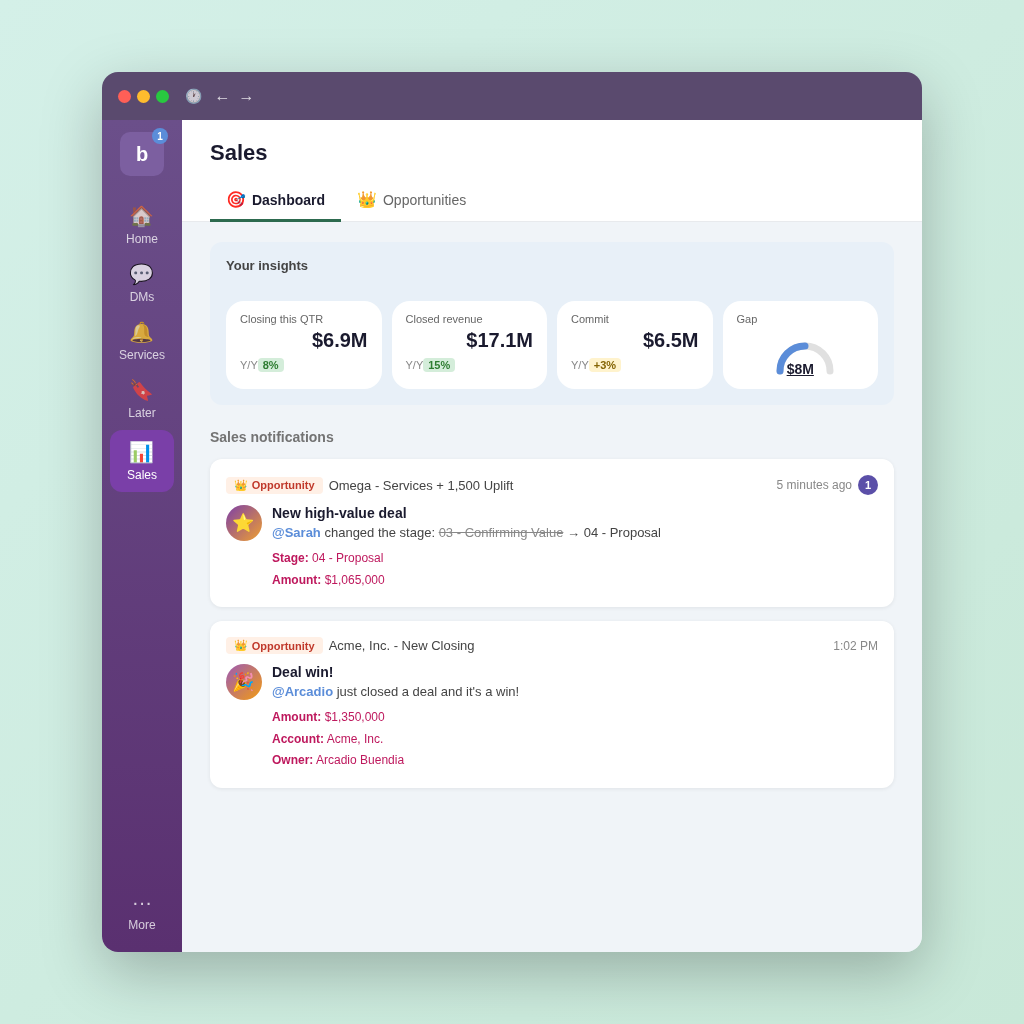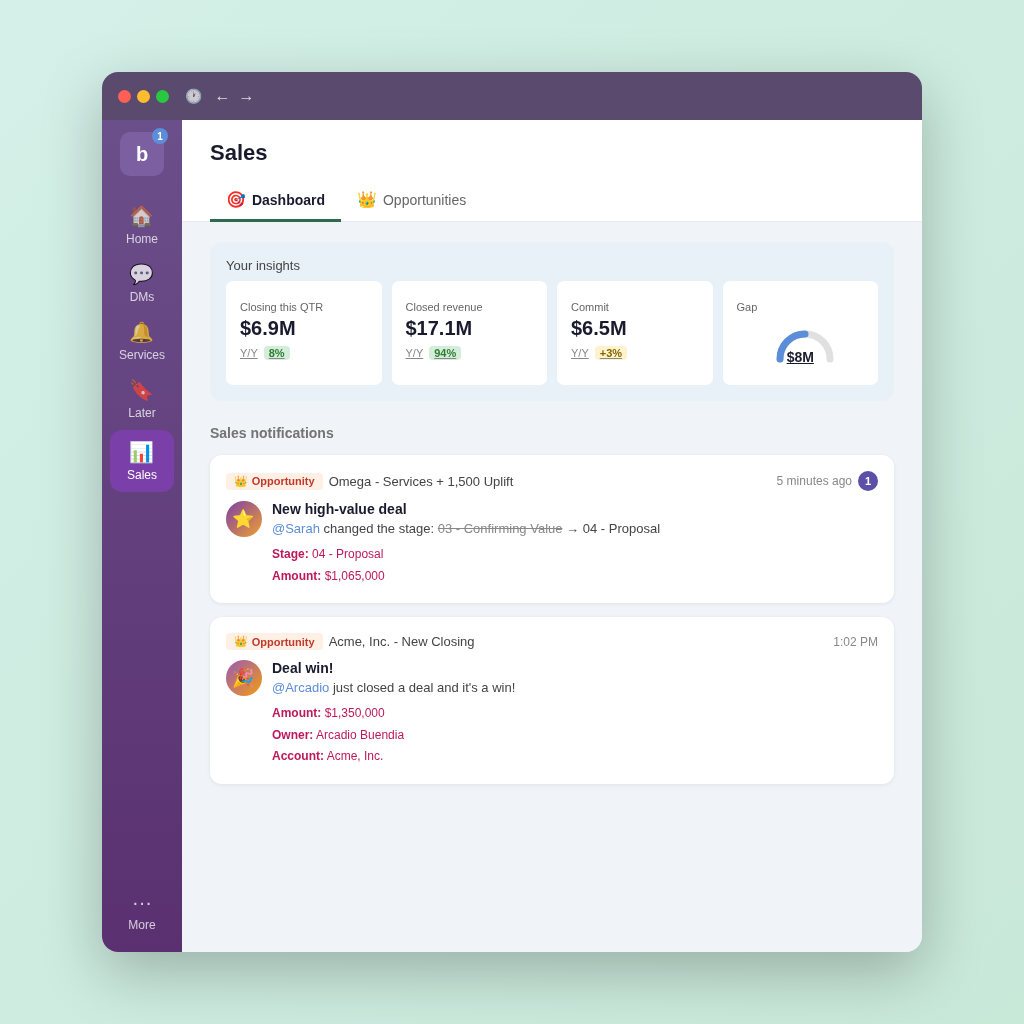--- a/index.html
+++ b/index.html
@@ -159,52 +159,51 @@
       flex: 1;
     }
     .insights-section {
       background: #e8f0f8;
       border-radius: 12px;
       padding: 16px;
       margin-bottom: 24px;
     }
     .insights-title {
       font-size: 13px;
-      font-weight: 400;
+      font-weight: 700;
       color: #444;
-      margin-bottom: 8px;
+      margin-bottom: 28px;
     }
     .insights-cards {
       display: flex;
       gap: 10px;
     }
     .insight-card {
       background: white;
-      border-radius: 7px;
-      padding: 20px 14px;
+      border-radius: 18px;
+      padding: 12px 14px;
       flex: 1;
     }
     .insight-label {
       font-size: 11px;
       color: #666;
       margin-bottom: 4px;
     }
     .insight-value {
       font-size: 20px;
       font-weight: 700;
       color: #1a1a2e;
       margin-bottom: 6px;
+      text-align: right;
     }
     .insight-footer {
       display: flex;
       align-items: center;
-      gap: 6px;
       font-size: 11px;
       color: #888;
-      text-decoration: underline;
     }
     .badge-green {
       background: #d4edda;
       color: #2e7d32;
       border-radius: 4px;
       padding: 1px 5px;
       font-size: 11px;
       font-weight: 600;
     }
     .badge-yellow {
@@ -320,21 +319,21 @@
       color: #1a1a2e;
       margin-bottom: 4px;
     }
     .notif-stage-change {
       font-size: 13px;
       color: #444;
       margin-bottom: 8px;
     }
     .notif-stage-change .mention {
       color: #5b8dd9;
-      font-weight: 400;
+      font-weight: 700;
     }
     .notif-stage-change .strikethrough {
       text-decoration: line-through;
       color: #888;
     }
     .notif-info {
       font-size: 12px;
       color: #be185d;
       line-height: 1.8;
     }
@@ -422,21 +421,21 @@
                 <span>Y/Y</span>
                 <span class="badge-green">8%</span>
               </div>
             </div>
 
             <div class="insight-card">
               <div class="insight-label">Closed revenue</div>
               <div class="insight-value">$17.1M</div>
               <div class="insight-footer">
                 <span>Y/Y</span>
-                <span class="badge-green">94%</span>
+                <span class="badge-green">15%</span>
               </div>
             </div>
 
             <div class="insight-card">
               <div class="insight-label">Commit</div>
               <div class="insight-value">$6.5M</div>
               <div class="insight-footer">
                 <span>Y/Y</span>
                 <span class="badge-yellow">+3%</span>
               </div>
@@ -512,22 +511,22 @@
                 <span>🎉</span>
               </div>
               <div class="notif-details">
                 <div class="notif-deal-title">Deal win!</div>
                 <div class="notif-stage-change">
                   <span class="mention">@Arcadio</span>
                   <span> just closed a deal and it's a win!</span>
                 </div>
                 <div class="notif-info">
                   <div><strong>Amount:</strong> $1,350,000</div>
+                  <div><strong>Account:</strong> Acme, Inc.</div>
                   <div><strong>Owner:</strong> Arcadio Buendia</div>
-                  <div><strong>Account:</strong> Acme, Inc.</div>
                 </div>
               </div>
             </div>
           </div>
 
         </div>
       </div>
     </div>
   </div>
 </div>

